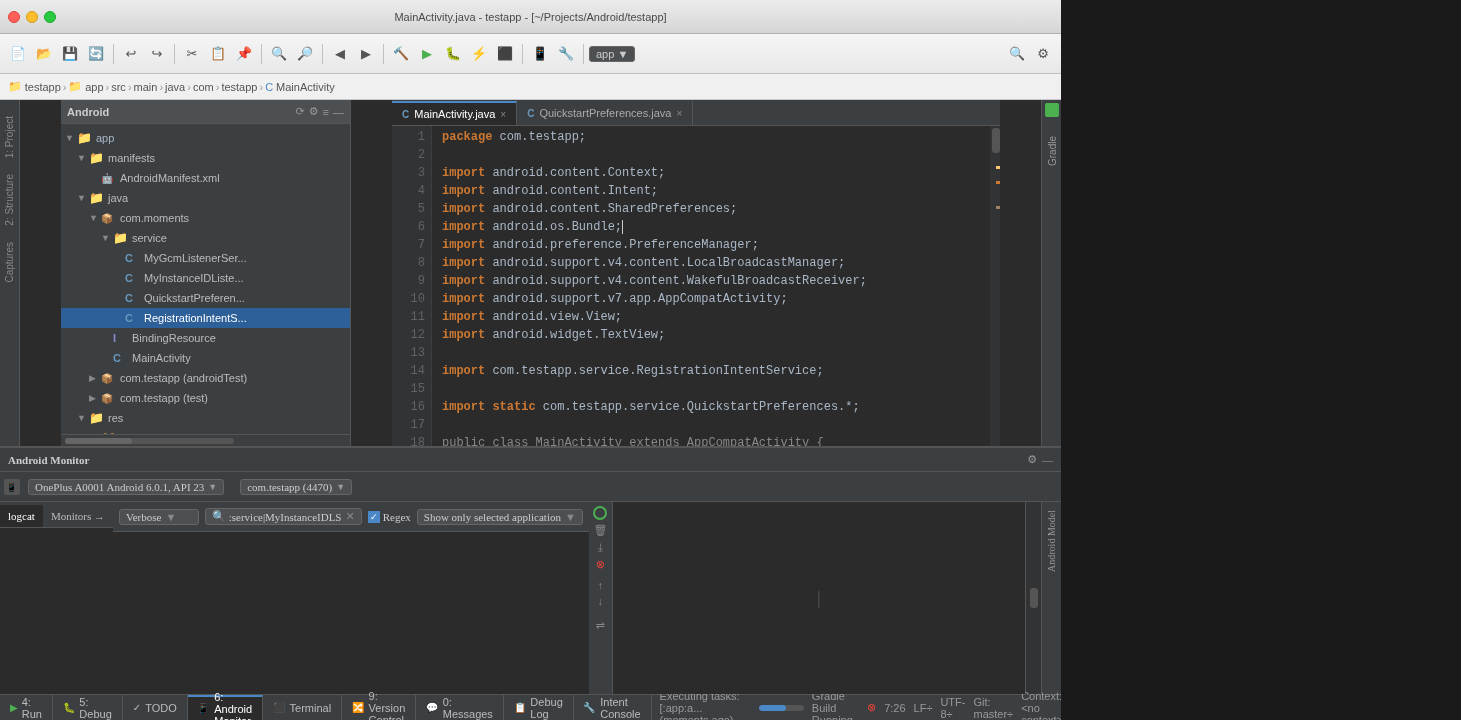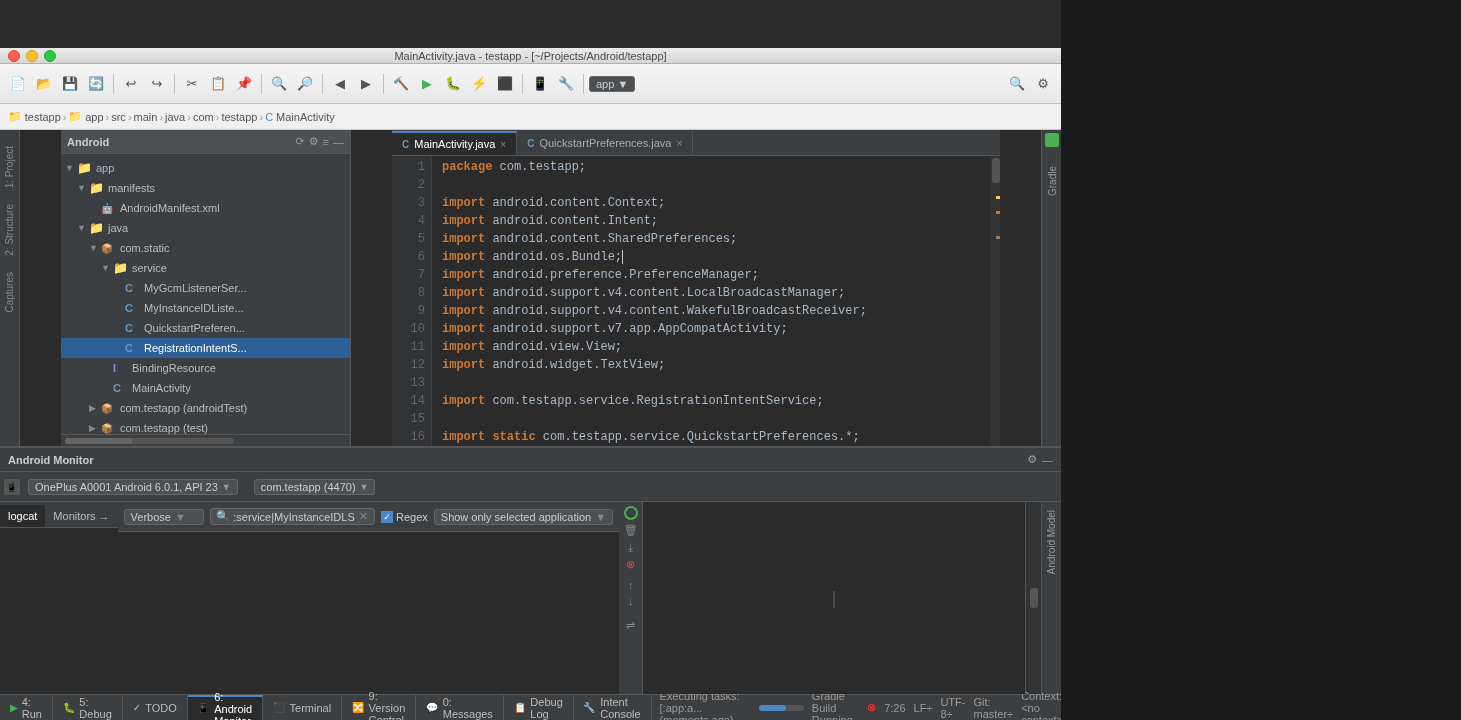--- a/index.html
+++ b/index.html
@@ -8,28 +8,27 @@
       height: 720px;
       background: #2b2b2b;
       font-family: 'Helvetica Neue', Arial, sans-serif;
       font-size: 12px;
       color: #bbbbbb;
       overflow: hidden;
     }
 
     
     #title-bar {
-      height: 16px;
+      height: 34px;
       background: linear-gradient(to bottom, #ebebeb, #d6d6d6);
       display: flex;
       align-items: center;
       justify-content: center;
       border-bottom: 1px solid #b0b0b0;
       position: relative;
-      margin-top: 48px;
     }
     .traffic-lights {
       position: absolute;
       left: 8px;
       display: flex;
       gap: 6px;
       align-items: center;
     }
     .traffic-light {
       width: 12px;
@@ -260,20 +259,21 @@
       background: #cc7832;
     }
 
     
     #bottom-panel {
       height: 248px;
       background: #2b2b2b;
       border-top: 2px solid #555;
       display: flex;
       flex-direction: column;
+      font-family: Liberation Serif, serif;
     }
     #bottom-panel-header {
       height: 24px;
       background: #3c3f41;
       display: flex;
       align-items: center;
       justify-content: space-between;
       padding: 0 8px;
       border-bottom: 1px solid #555;
     }
@@ -653,21 +653,21 @@
               <span class="tree-indent" style="width:16px;"></span>
               <span class="tree-arrow">▼</span>
               <span class="tree-icon" style="color:#6a8759;">📁</span>
               <span class="tree-label">java</span>
             </div>
 
             <div class="tree-item">
               <span class="tree-indent" style="width:28px;"></span>
               <span class="tree-arrow">▼</span>
               <span class="tree-icon" style="color:#6a8759; font-size:10px;">📦</span>
-              <span class="tree-label">com.static</span>
+              <span class="tree-label">com.moments</span>
             </div>
 
             <div class="tree-item">
               <span class="tree-indent" style="width:40px;"></span>
               <span class="tree-arrow">▼</span>
               <span class="tree-icon" style="color:#6a8759;">📁</span>
               <span class="tree-label">service</span>
             </div>
 
             <div class="tree-item">

